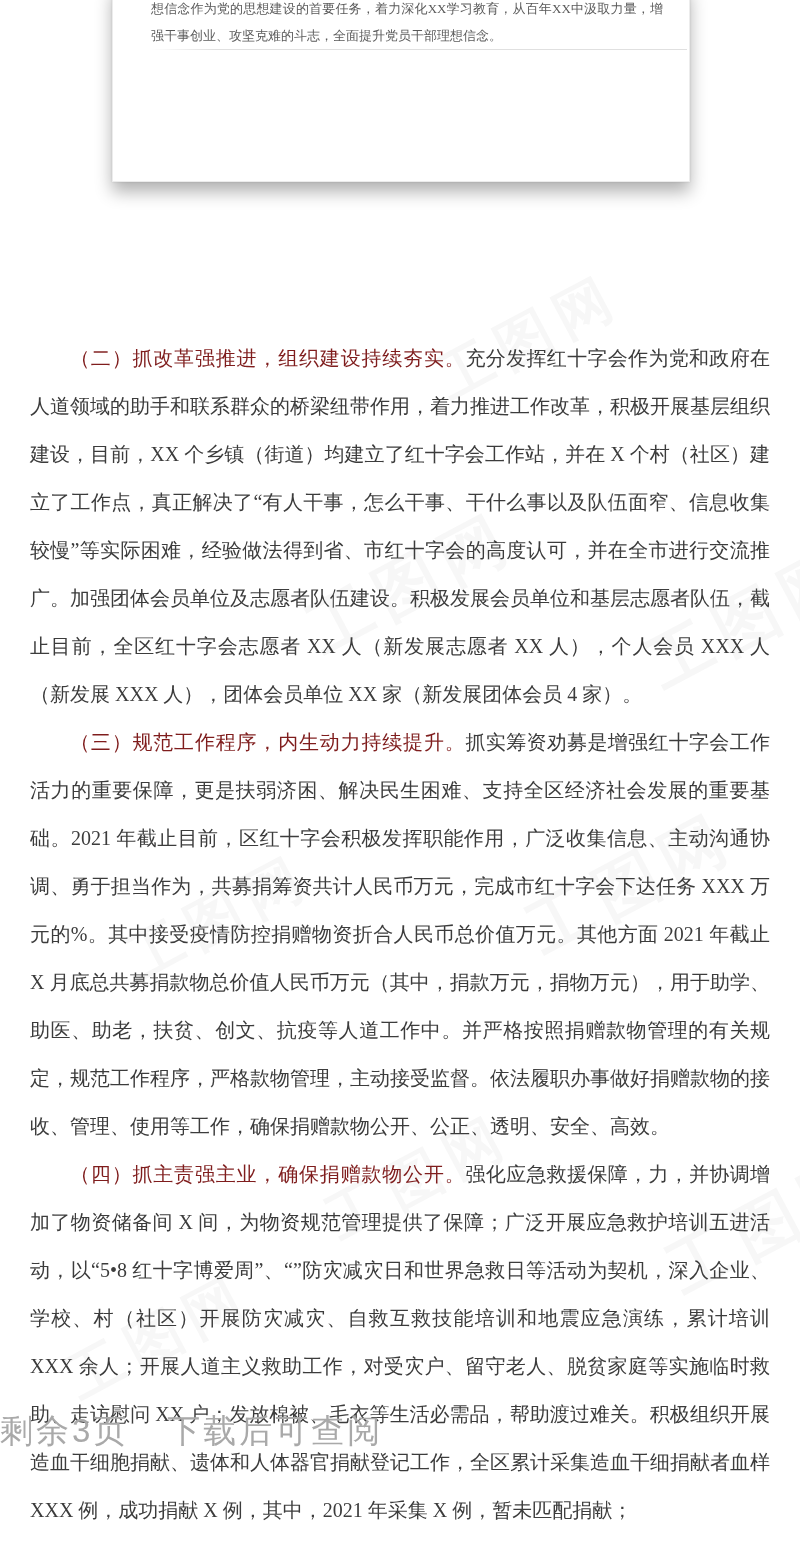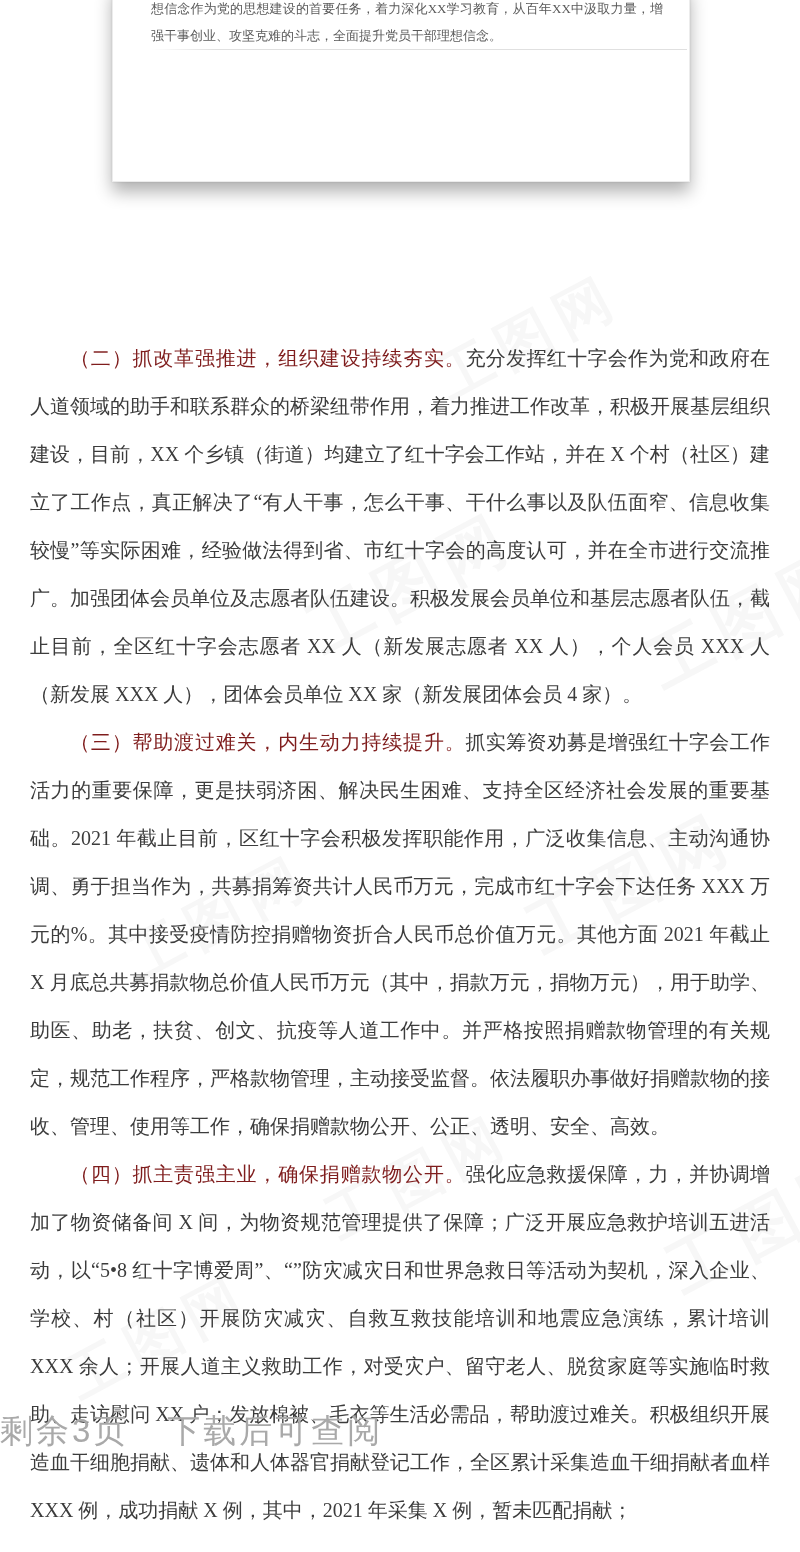--- a/index.html
+++ b/index.html
@@ -113,21 +113,21 @@
     <span class="wm">工图网</span>
   </div>
 
   <div class="doc-card">
     <div class="card-text">想信念作为党的思想建设的首要任务，着力深化XX学习教育，从百年XX中汲取力量，增强干事创业、攻坚克难的斗志，全面提升党员干部理想信念。</div>
     <div class="card-rule"></div>
   </div>
 
   <div class="body-text">
     <p><b>（二）抓改革强推进，组织建设持续夯实。</b><span>充分发挥红十字会作为党和政府在人道领域的助手和联系群众的桥梁纽带作用，着力推进工作改革，积极开展基层组织建设，目前，XX 个乡镇（街道）均建立了红十字会工作站，并在 X 个村（社区）建立了工作点，真正解决了“有人干事，怎么干事、干什么事以及队伍面窄、信息收集较慢”等实际困难，经验做法得到省、市红十字会的高度认可，并在全市进行交流推广。加强团体会员单位及志愿者队伍建设。积极发展会员单位和基层志愿者队伍，截止目前，全区红十字会志愿者 XX 人（新发展志愿者 XX 人），个人会员 XXX 人（新发展 XXX 人），团体会员单位 XX 家（新发展团体会员 4 家）。</span></p>
-    <p><b>（三）帮助渡过难关，内生动力持续提升。</b><span>抓实筹资劝募是增强红十字会工作活力的重要保障，更是扶弱济困、解决民生困难、支持全区经济社会发展的重要基础。2021 年截止目前，区红十字会积极发挥职能作用，广泛收集信息、主动沟通协调、勇于担当作为，共募捐筹资共计人民币万元，完成市红十字会下达任务 XXX 万元的%。其中接受疫情防控捐赠物资折合人民币总价值万元。其他方面 2021 年截止 X 月底总共募捐款物总价值人民币万元（其中，捐款万元，捐物万元），用于助学、助医、助老，扶贫、创文、抗疫等人道工作中。并严格按照捐赠款物管理的有关规定，规范工作程序，严格款物管理，主动接受监督。依法履职办事做好捐赠款物的接收、管理、使用等工作，确保捐赠款物公开、公正、透明、安全、高效。</span></p>
+    <p><b>（三）规范工作程序，内生动力持续提升。</b><span>抓实筹资劝募是增强红十字会工作活力的重要保障，更是扶弱济困、解决民生困难、支持全区经济社会发展的重要基础。2021 年截止目前，区红十字会积极发挥职能作用，广泛收集信息、主动沟通协调、勇于担当作为，共募捐筹资共计人民币万元，完成市红十字会下达任务 XXX 万元的%。其中接受疫情防控捐赠物资折合人民币总价值万元。其他方面 2021 年截止 X 月底总共募捐款物总价值人民币万元（其中，捐款万元，捐物万元），用于助学、助医、助老，扶贫、创文、抗疫等人道工作中。并严格按照捐赠款物管理的有关规定，规范工作程序，严格款物管理，主动接受监督。依法履职办事做好捐赠款物的接收、管理、使用等工作，确保捐赠款物公开、公正、透明、安全、高效。</span></p>
     <p><b>（四）抓主责强主业，确保捐赠款物公开。</b><span>强化应急救援保障，力，并协调增加了物资储备间 X 间，为物资规范管理提供了保障；广泛开展应急救护培训五进活动，以“5•8 红十字博爱周”、“”防灾减灾日和世界急救日等活动为契机，深入企业、学校、村（社区）开展防灾减灾、自救互救技能培训和地震应急演练，累计培训 XXX 余人；开展人道主义救助工作，对受灾户、留守老人、脱贫家庭等实施临时救助、走访慰问 XX 户；发放棉被、毛衣等生活必需品，帮助渡过难关。积极组织开展造血干细胞捐献、遗体和人体器官捐献登记工作，全区累计采集造血干细捐献者血样 XXX 例，成功捐献 X 例，其中，2021 年采集 X 例，暂未匹配捐献；</span></p>
   </div>
 
   <div class="footer-note">
     <span>剩余3页</span><span class="hint">下载后可查阅</span>
   </div>
 
 </div>
 
 </body></html>

